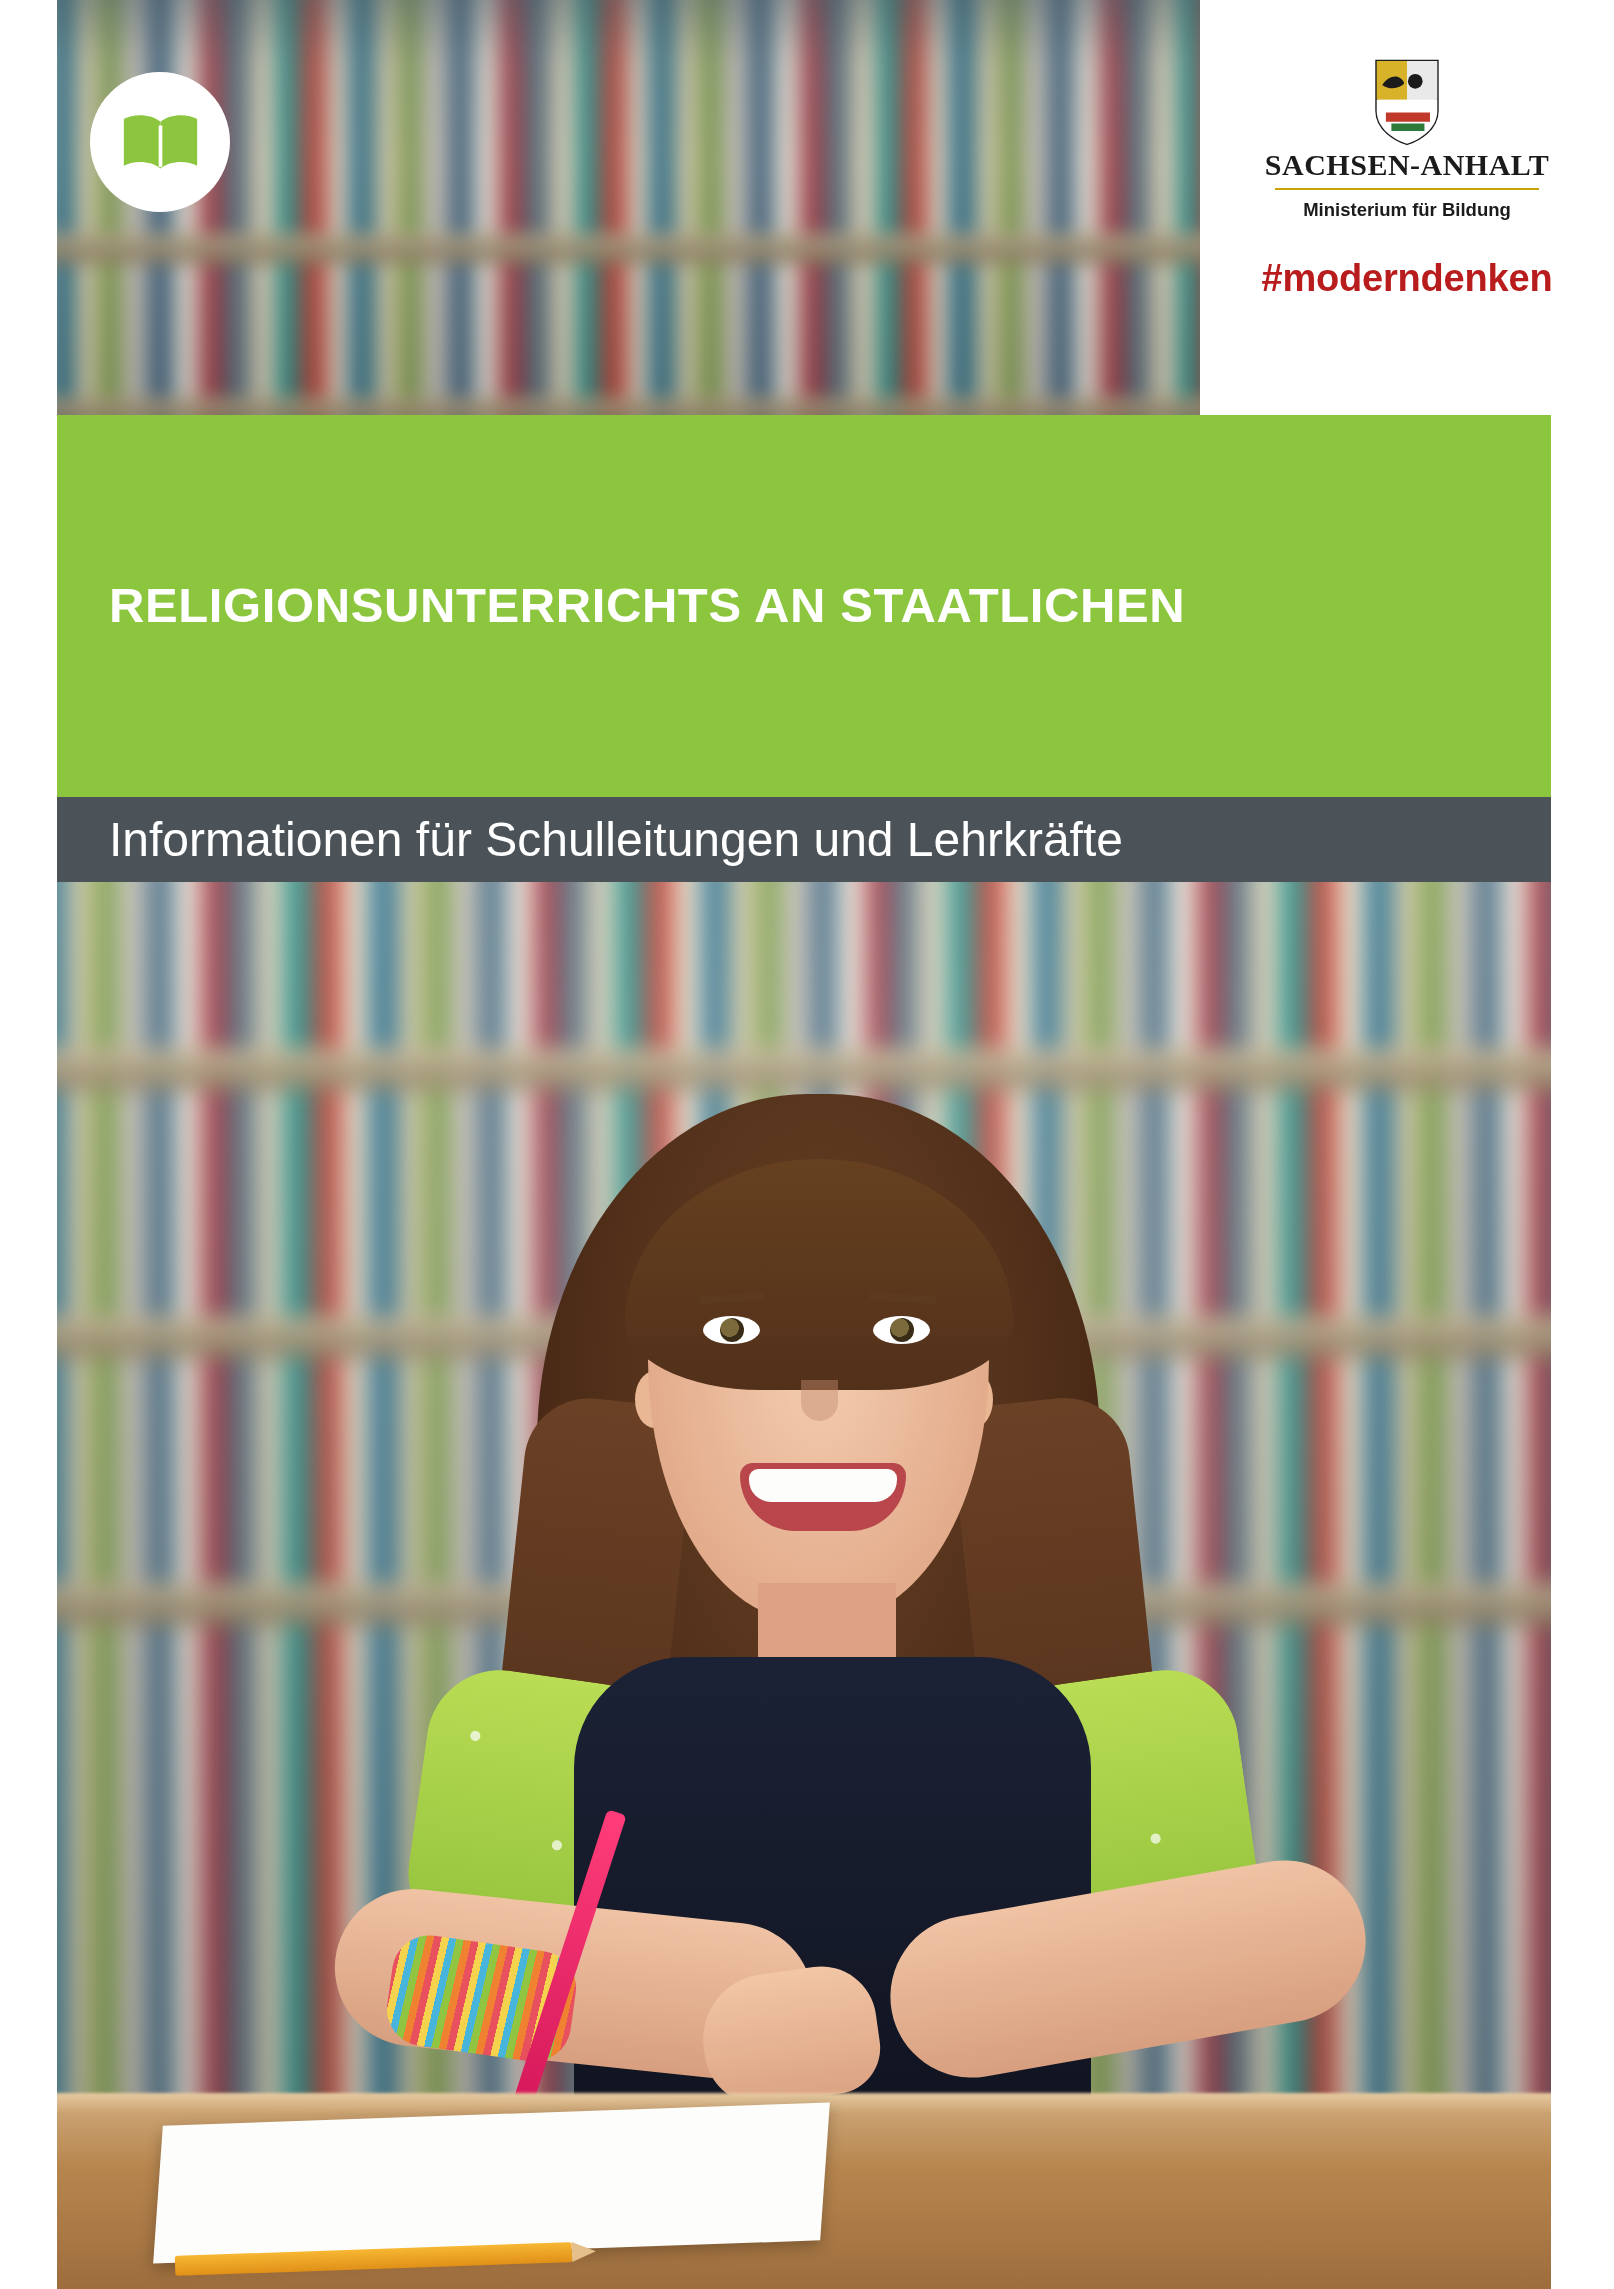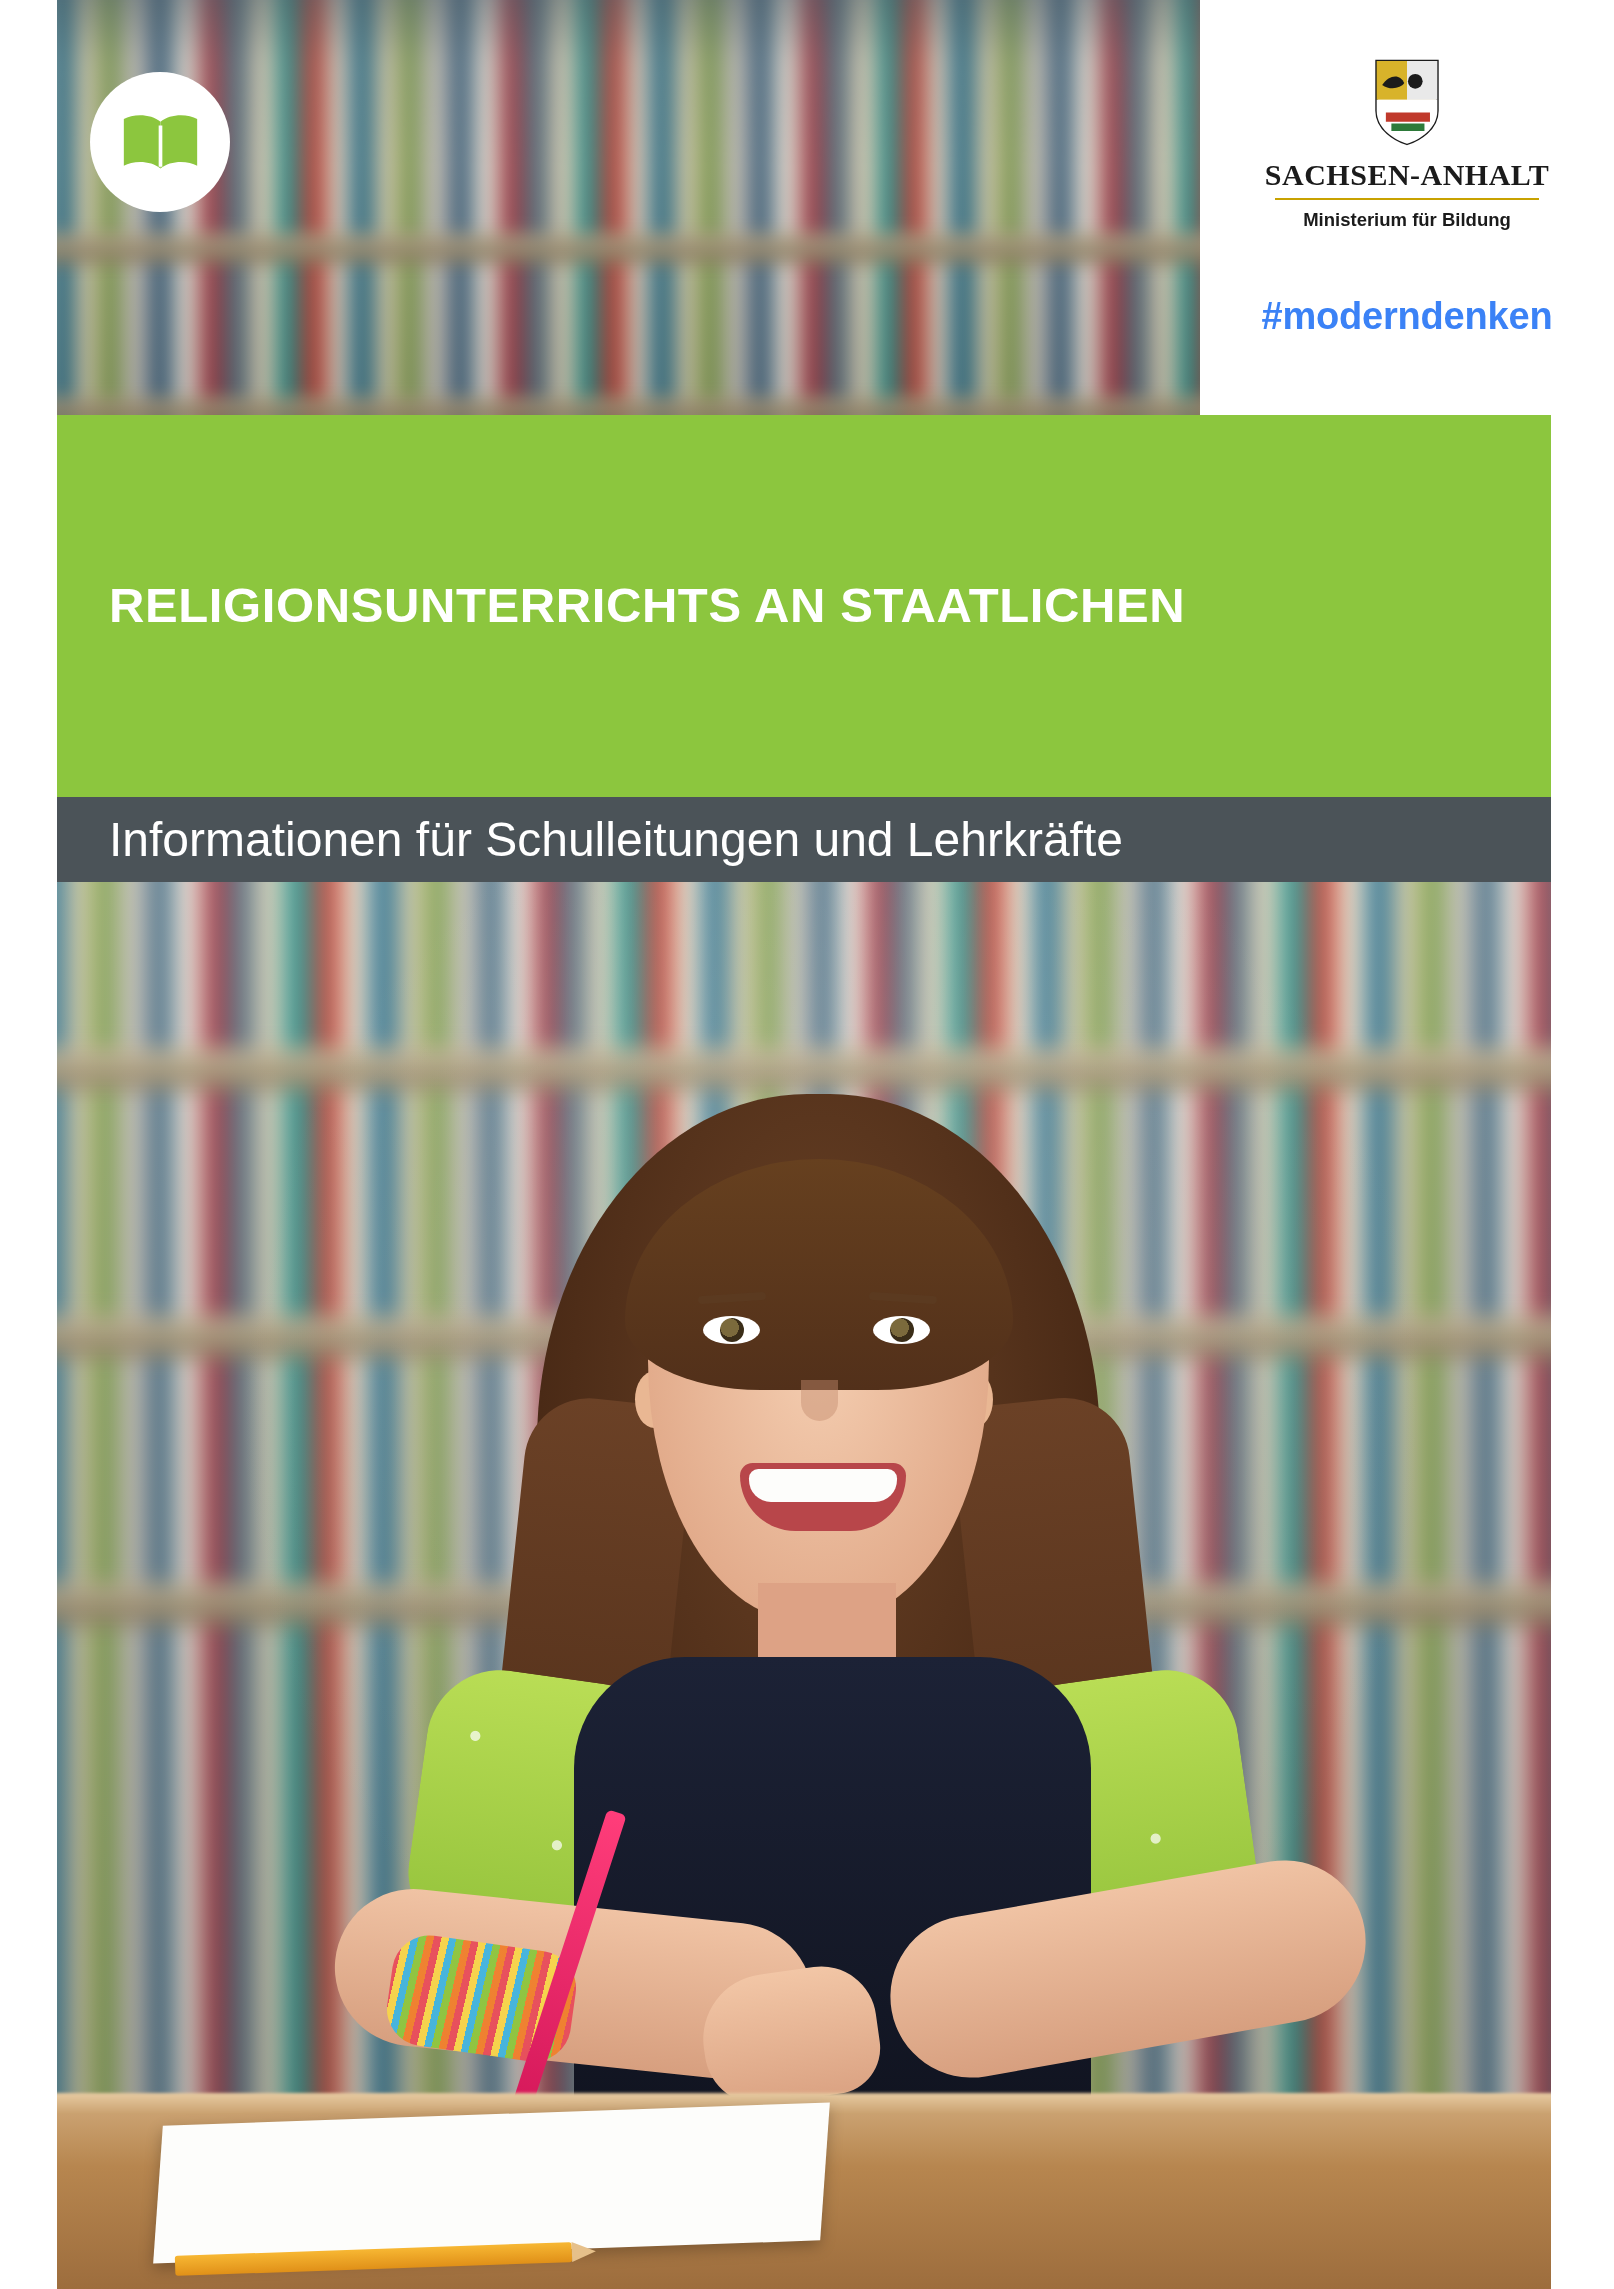--- a/index.html
+++ b/index.html
@@ -102,44 +102,44 @@
     flex-direction: column;
     align-items: center;
   }
   .coat {
     margin-top: 57px;
     width: 68px; height: 89px;
     position: relative;
   }
   .coat svg { display:block; }
   .brand-name {
-    margin-top: 12px;
+    margin-top: 2px;
     font-size: 30px;
     letter-spacing: 0.5px;
     font-weight: 700;
     color: #1b1b1b;
     font-family: "Liberation Serif", serif;
   }
   .brand-rule {
     margin-top: 5.5px;
     width: 264px;
     height: 2.8px;
     background: #c8a200;
   }
   .brand-sub {
     margin-top: 8.3px;
     font-size: 18.5px;
     color: #1b1b1b;
     font-weight: 700;
   }
   .hashtag {
-    margin-top: 64px;
+    margin-top: 36px;
     font-size: 38px;
     font-weight: 800;
-    color: #3b82f6;
+    color: #b91c1c;
     letter-spacing: -0.2px;
   }
 
   
   .title-band {
     position: absolute;
     left: 57px; top: 415px;
     width: 1494px;
     height: 382px;
     background: #8cc63e;

